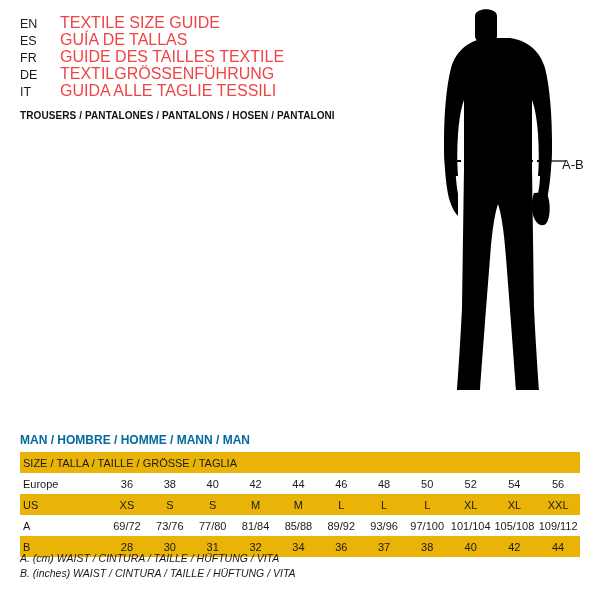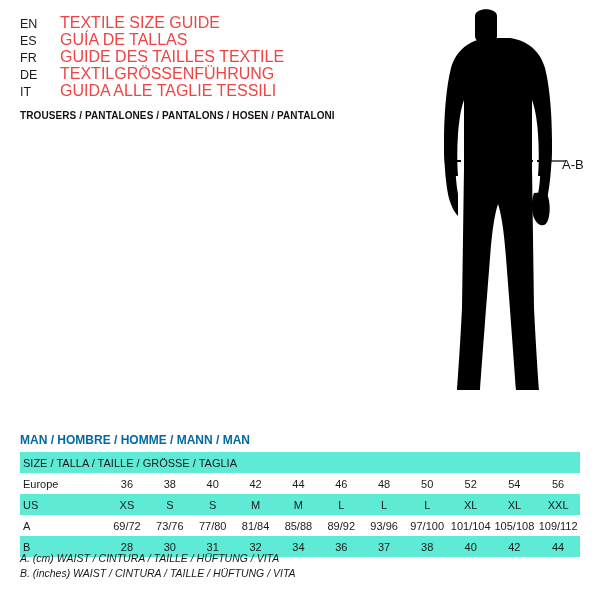--- a/index.html
+++ b/index.html
@@ -96,21 +96,21 @@
     font-size: 11px;
   }
   table.size-table td {
     padding: 2px 0 2px 0;
     height: 17px;
     vertical-align: middle;
     color: #1a1a1a;
     white-space: nowrap;
   }
   table.size-table tr.shaded td {
-    background: #5eead4;
+    background: #eab308;
   }
   table.size-table td.label-col {
     width: 86px;
     padding-left: 3px;
   }
   table.size-table td.val {
     width: 44px;
     text-align: center;
   }
 

